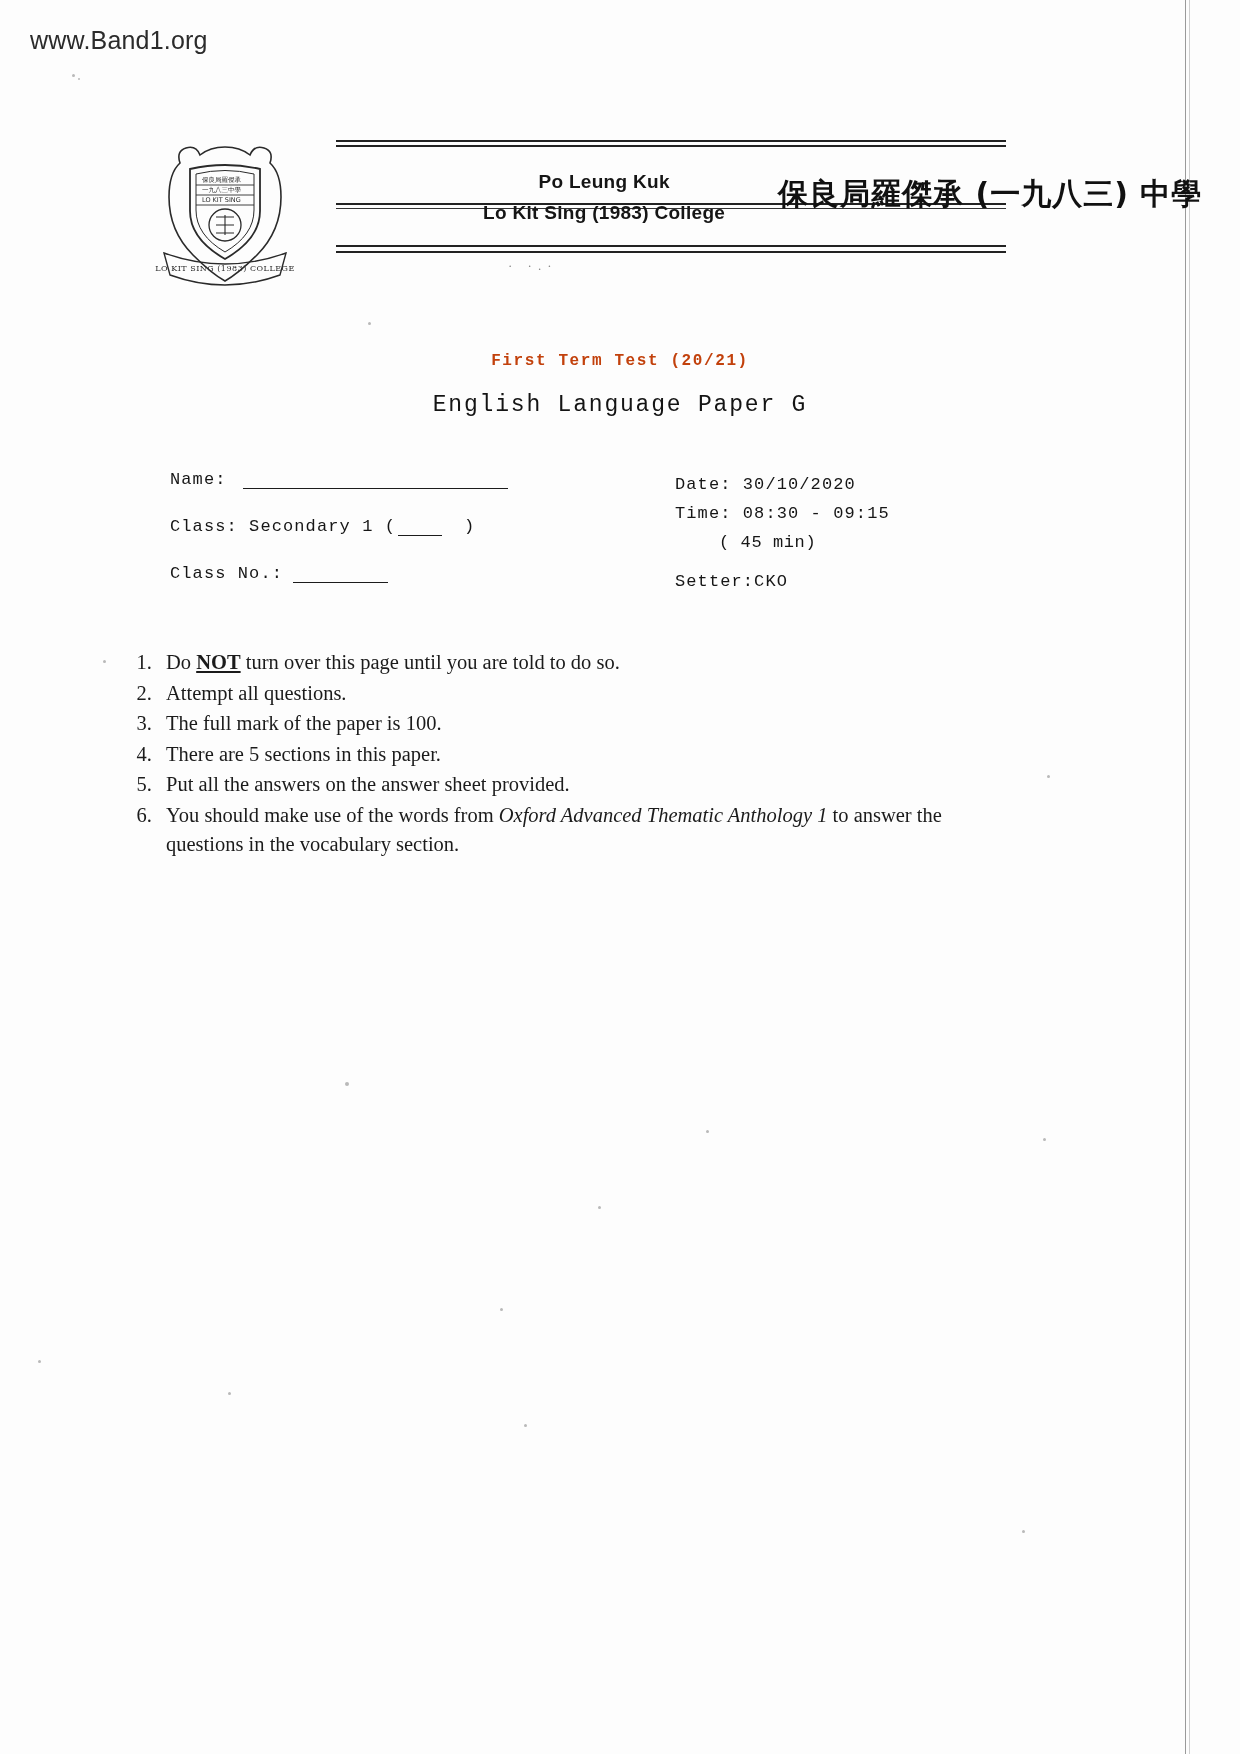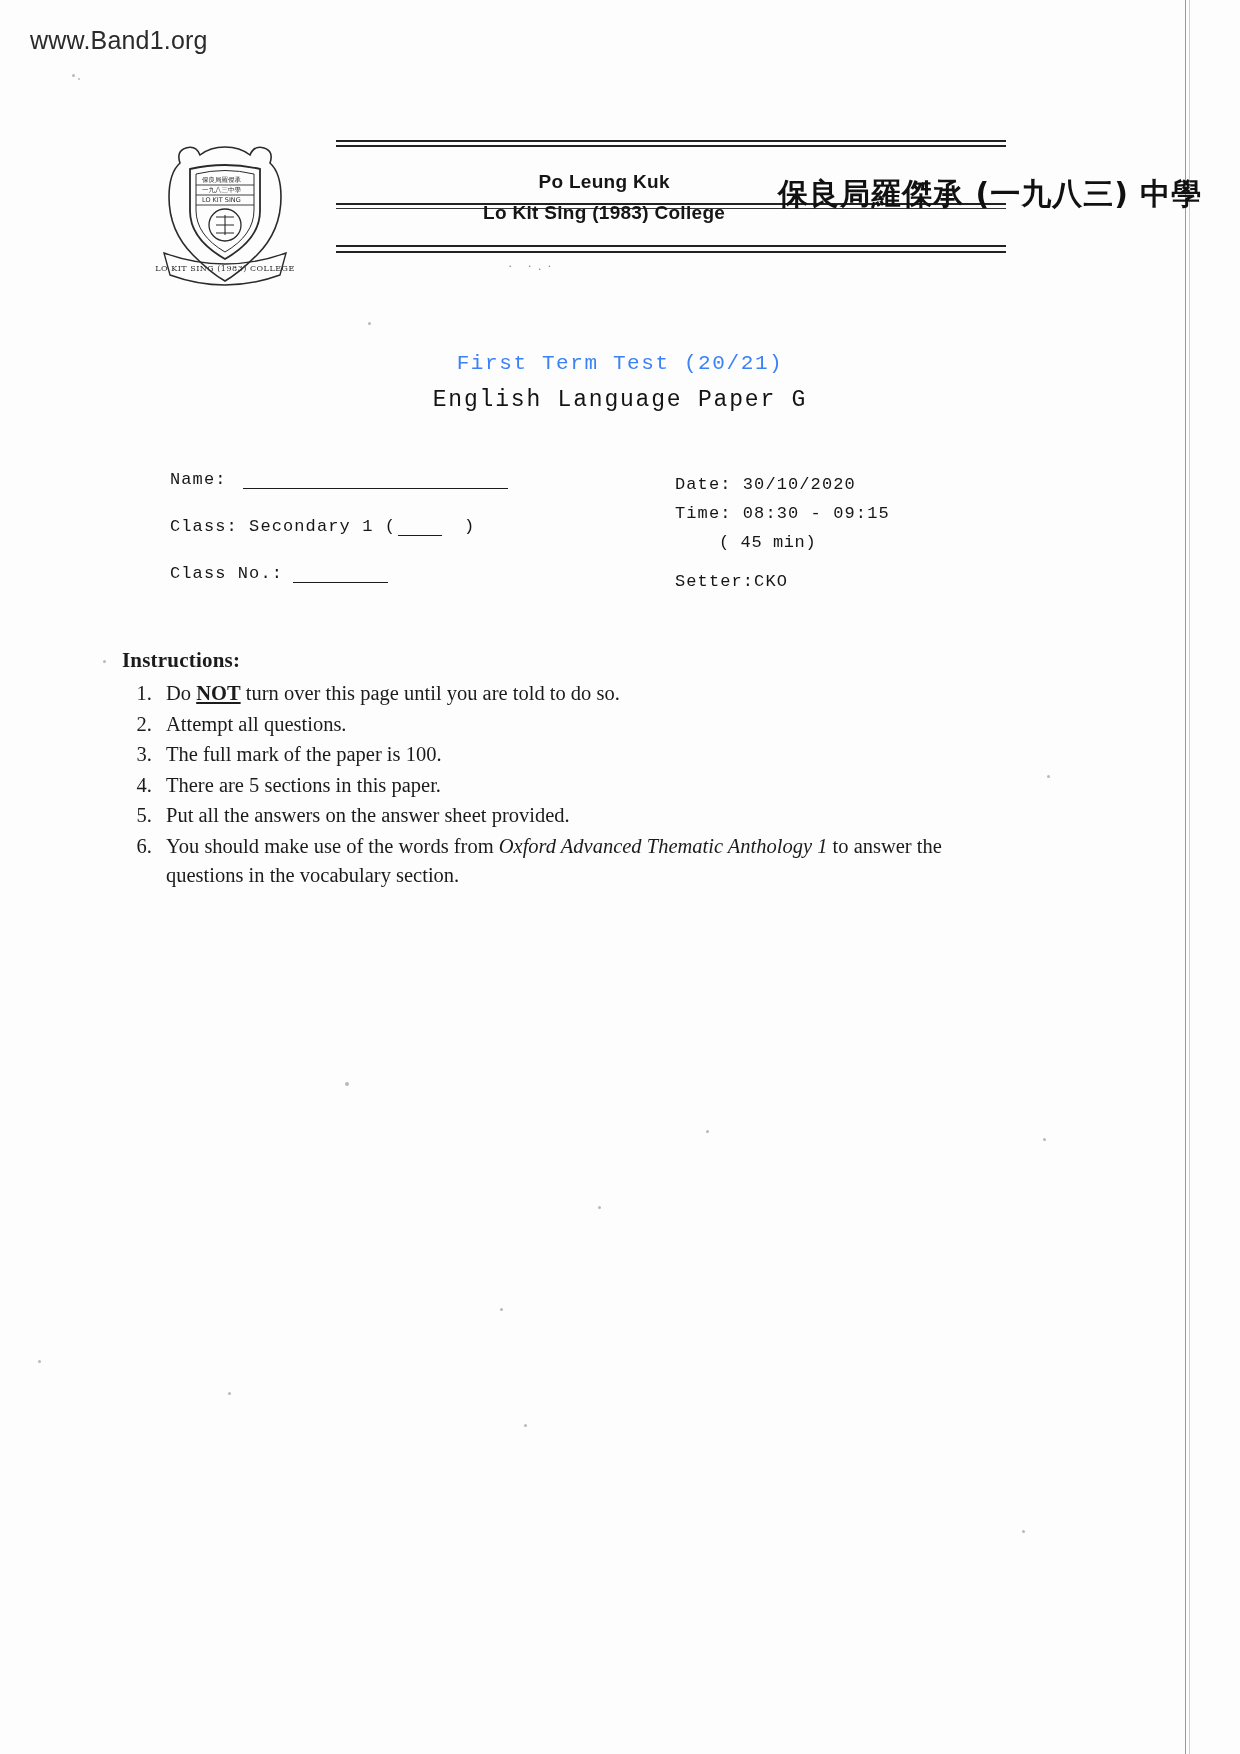--- a/index.html
+++ b/index.html
@@ -116,26 +116,27 @@
   
   .title-block {
     position: absolute;
     left: 0;
     right: 0;
     top: 352px;
     text-align: center;
     font-family: "Liberation Mono", monospace;
   }
   .test-name {
-    font-size: 21px;
+    font-size: 16px;
     letter-spacing: 1.6px;
-    color: #3b82f6;
+    color: #c2410c;
+    font-weight: bold;
   }
   .paper-name {
-    margin-top: 12px;
+    margin-top: 22px;
     font-size: 23px;
     letter-spacing: 1.8px;
     color: #141414;
   }
 
   
   .info {
     position: absolute;
     left: 150px;
     top: 470px;
@@ -340,21 +341,20 @@
 
     <div class="info-right">
       <div class="r-row">Date: 30/10/2020</div>
       <div class="r-row">Time: 08:30 - 09:15</div>
       <div class="r-sub">( 45 min)</div>
       <div class="r-row">Setter:CKO</div>
     </div>
   </div>
 
   <div class="instructions">
-    <h2>Instructions:</h2>
     <ol class="inst-list">
       <li><span>Do </span><span class="strong-not">NOT</span><span> turn over this page until you are told to do so.</span></li>
       <li><span>Attempt all questions.</span></li>
       <li><span>The full mark of the paper is 100.</span></li>
       <li><span>There are 5 sections in this paper.</span></li>
       <li><span>Put all the answers on the answer sheet provided.</span></li>
       <li><span>You should make use of the words from </span><span class="italic">Oxford Advanced Thematic Anthology 1</span><span> to answer the questions in the vocabulary section.</span></li>
     </ol>
   </div>
 

